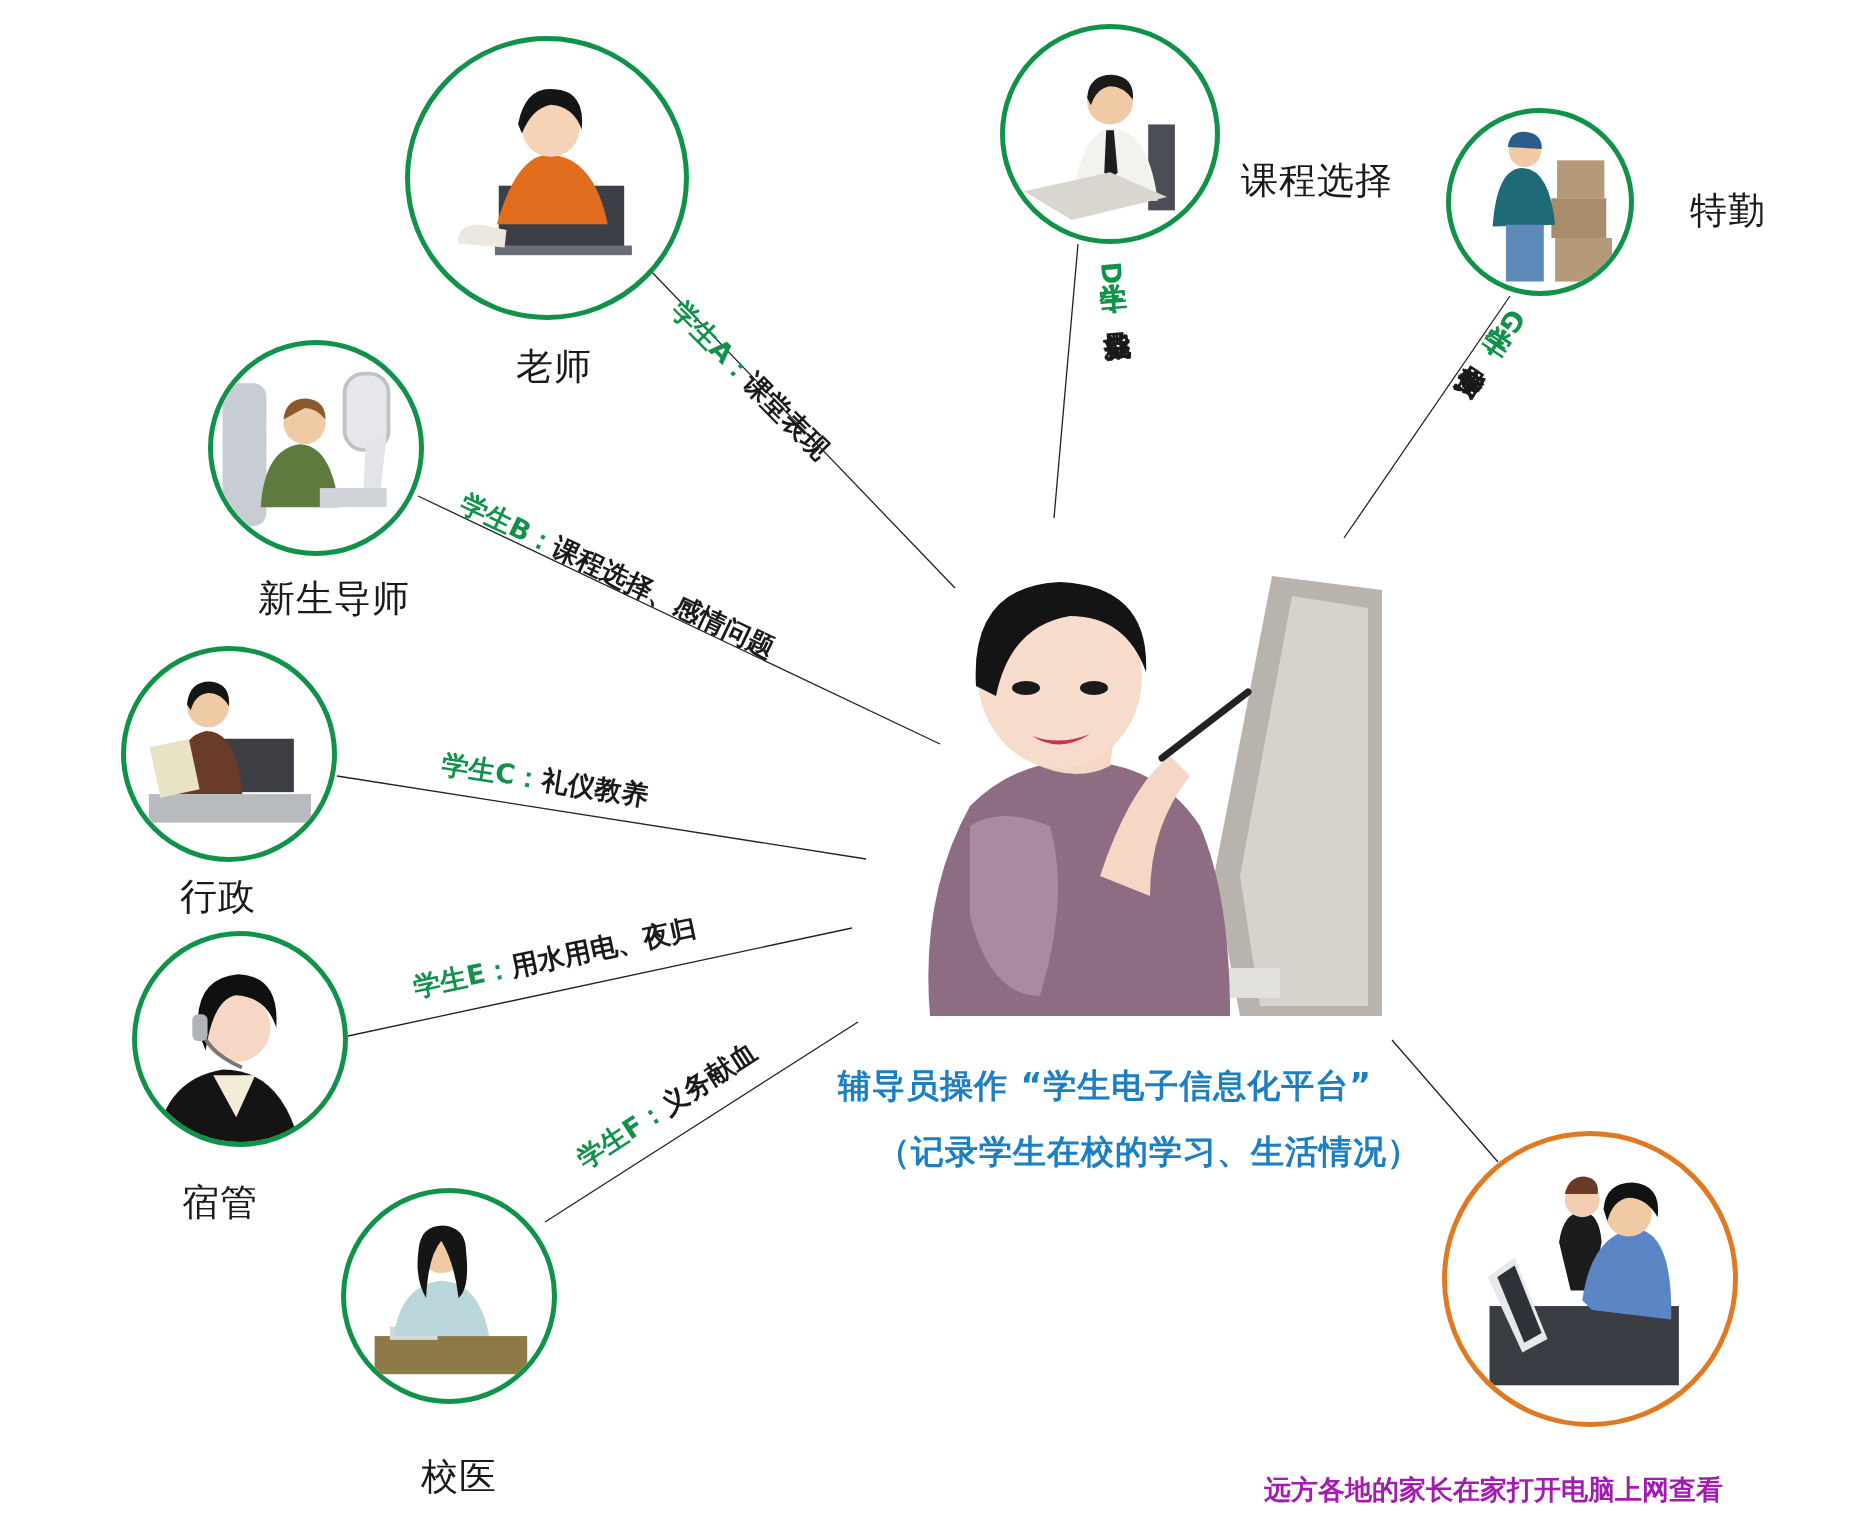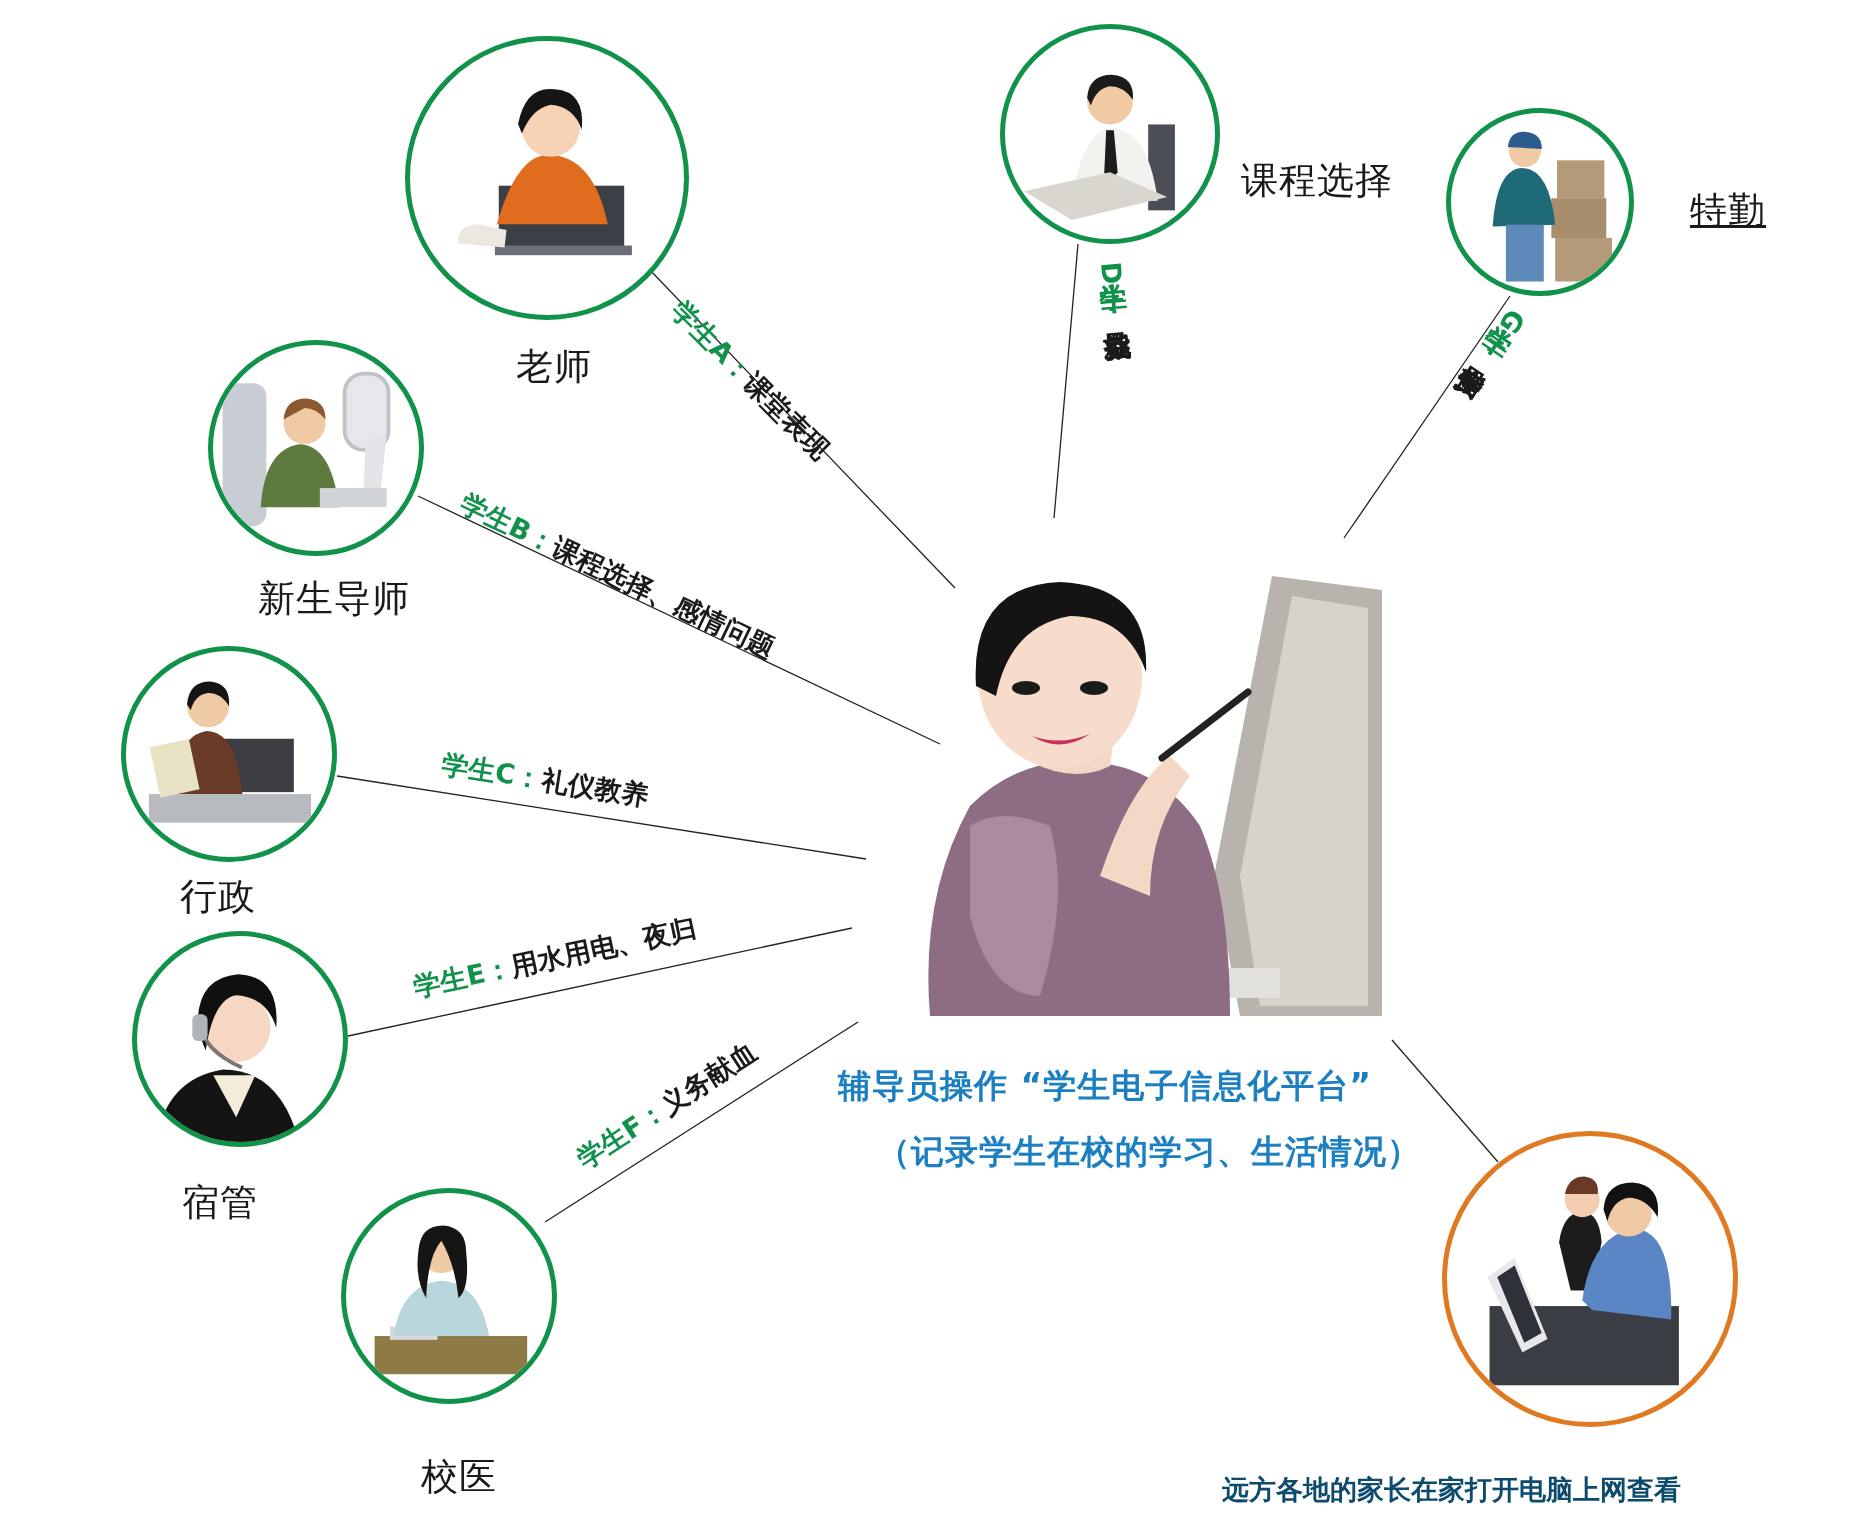--- a/index.html
+++ b/index.html
@@ -11,21 +11,21 @@
   .circle.orange{border:5px solid #e07a22;}
   .circle svg{position:absolute;left:0;top:0;width:100%;height:100%;}
   .role-label{position:absolute;font-size:37px;color:#1a1a1a;white-space:nowrap;letter-spacing:1px;}
   .edge-label{position:absolute;white-space:nowrap;font-size:27px;font-weight:bold;transform-origin:0 50%;}
   .edge-label .student{color:#11924a;}
   .edge-label .topic{color:#1a1a1a;}
   .edge-label.vertical{writing-mode:vertical-rl;transform-origin:50% 0;}
   .center-figure{position:absolute;left:900px;top:576px;width:482px;height:440px;}
   .caption{position:absolute;font-weight:bold;white-space:nowrap;}
   .caption.blue{color:#1b7fc1;font-size:33px;letter-spacing:1px;}
-  .caption.orange{color:#0c4a6e;font-size:27px;}
+  .caption.orange{color:#a21caf;font-size:27px;margin-left:42px;}
 </style>
 </head>
 <body>
 
 <svg class="lines" viewBox="0 0 1861 1534">
   <line x1="648" y1="268" x2="955" y2="588" stroke="#222" stroke-width="1.3"></line>
   <line x1="418" y1="496" x2="940" y2="744" stroke="#222" stroke-width="1.3"></line>
   <line x1="337" y1="776" x2="866" y2="859" stroke="#222" stroke-width="1.3"></line>
   <line x1="1078" y1="244" x2="1054" y2="518" stroke="#222" stroke-width="1.3"></line>
   <line x1="348" y1="1036" x2="852" y2="928" stroke="#222" stroke-width="1.3"></line>
@@ -62,21 +62,21 @@
   <svg viewBox="0 0 188 188">
     <rect x="112" y="50" width="50" height="40" fill="#b59a7a"></rect>
     <rect x="106" y="90" width="58" height="42" fill="#a88d6c"></rect>
     <rect x="110" y="132" width="60" height="46" fill="#b59a7a"></rect>
     <path d="M44 120 Q48 60 74 58 Q104 58 110 118 Z" fill="#1f6a78"></path>
     <rect x="58" y="118" width="40" height="60" fill="#5d8ab8"></rect>
     <circle cx="78" cy="40" r="17" fill="#f0c9a5"></circle>
     <path d="M60 36 Q62 18 80 20 Q96 22 96 38 Z" fill="#2c5d8a"></path>
   </svg>
 </div>
-<div class="role-label" style="left:1690px;top:186px;text-decoration:underline;">特勤</div>
+<div class="role-label" style="left:1690px;top:186px;">特勤</div>
 
 <div class="circle green" style="left:208px;top:340px;width:216px;height:216px;">
   <svg viewBox="0 0 216 216">
     <rect x="138" y="30" width="46" height="80" rx="20" fill="#e5e7ea" stroke="#bfc3c8" stroke-width="4"></rect>
     <rect x="10" y="40" width="46" height="150" rx="14" fill="#c8ccd3"></rect>
     <path d="M50 170 Q54 110 90 104 Q124 104 132 170 Z" fill="#5f7a3e"></path>
     <circle cx="96" cy="82" r="22" fill="#f0c9a5"></circle>
     <path d="M74 78 Q76 56 98 56 Q118 58 118 78 Q108 66 96 66 Z" fill="#8a5a2e"></path>
     <rect x="112" y="150" width="70" height="20" fill="#d0d3d8"></rect>
     <path d="M160 100 L182 96 L176 150 L158 150 Z" fill="#e2e4e7"></path>

